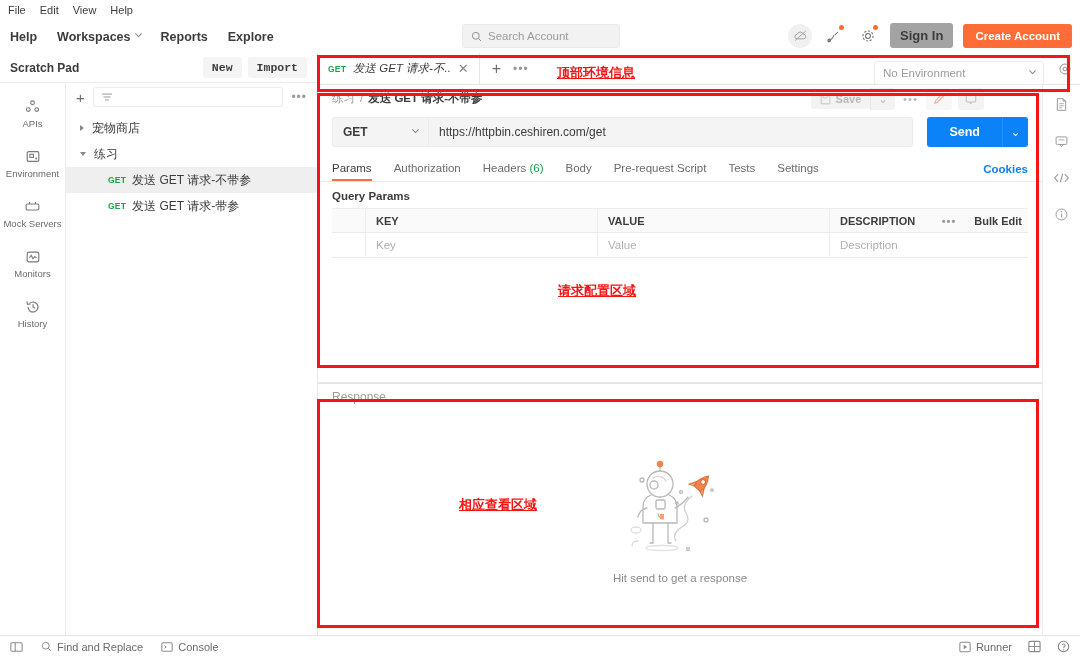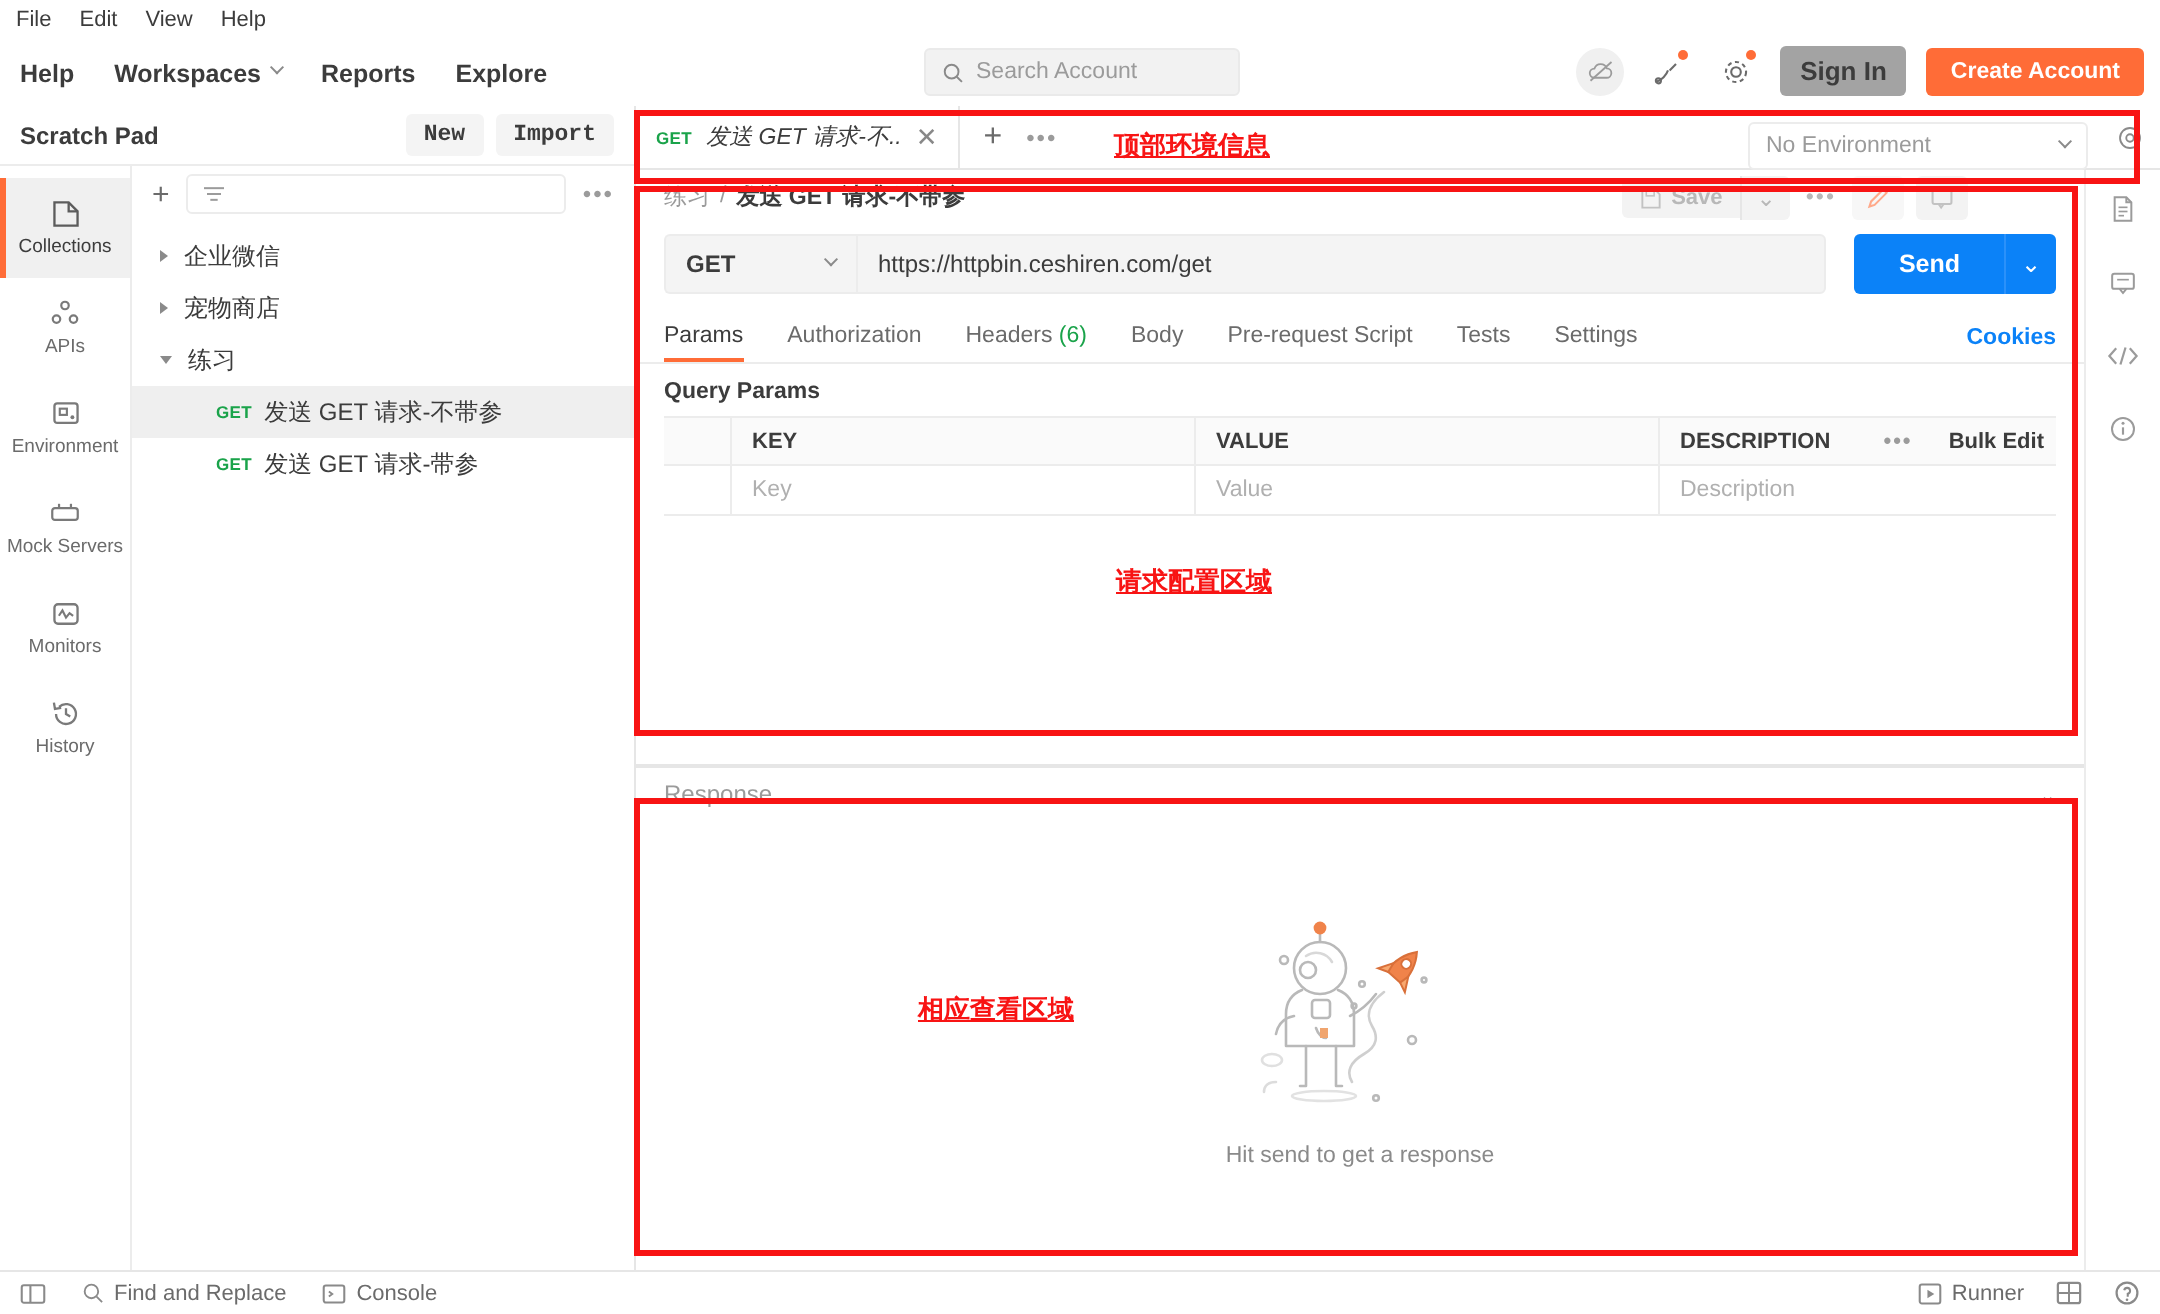--- a/index.html
+++ b/index.html
@@ -199,27 +199,20 @@
   <div class="sidebar">
     <div class="scratch-head">
       <span class="scratch-title">Scratch Pad</span>
       <span class="sbtn">New</span>
       <span class="sbtn">Import</span>
     </div>
 
     <div class="sidebar-main">
       <div class="railcol">
 
-        <div class="rail-item active">
-          <svg width="16" height="16" viewBox="0 0 18 18">
-            <path d="M2.5 2.5h8l5 5v8h-13z" fill="none" stroke="#5c5c5c" stroke-width="1.3"></path>
-            <path d="M10.5 2.5v5h5" fill="none" stroke="#5c5c5c" stroke-width="1.3"></path>
-          </svg>
-          <span>Collections</span>
-        </div>
 
         <div class="rail-item">
           <svg width="17" height="16" viewBox="0 0 20 18">
             <circle cx="10" cy="4" r="2.2" fill="none" stroke="#7a7a7a" stroke-width="1.3"></circle>
             <circle cx="5" cy="12" r="2.2" fill="none" stroke="#7a7a7a" stroke-width="1.3"></circle>
             <circle cx="15" cy="12" r="2.2" fill="none" stroke="#7a7a7a" stroke-width="1.3"></circle>
           </svg>
           <span>APIs</span>
         </div>
 
@@ -266,24 +259,20 @@
             <svg width="12" height="10" viewBox="0 0 14 12">
               <line x1="1" y1="2.5" x2="13" y2="2.5" stroke="#9b9b9b" stroke-width="1.2"></line>
               <line x1="2.8" y1="6" x2="11.2" y2="6" stroke="#9b9b9b" stroke-width="1.2"></line>
               <line x1="4.8" y1="9.5" x2="9.2" y2="9.5" stroke="#9b9b9b" stroke-width="1.2"></line>
             </svg>
           </div>
           <span class="ellipsis">•••</span>
         </div>
 
         <div class="tree">
-          <div class="tree-row">
-            <span class="arrow"></span>
-            <span>企业微信</span>
-          </div>
           <div class="tree-row">
             <span class="arrow"></span>
             <span>宠物商店</span>
           </div>
           <div class="tree-row">
             <span class="arrow open"></span>
             <span>练习</span>
           </div>
           <div class="tree-row child sel">
             <span class="meth">GET</span>

